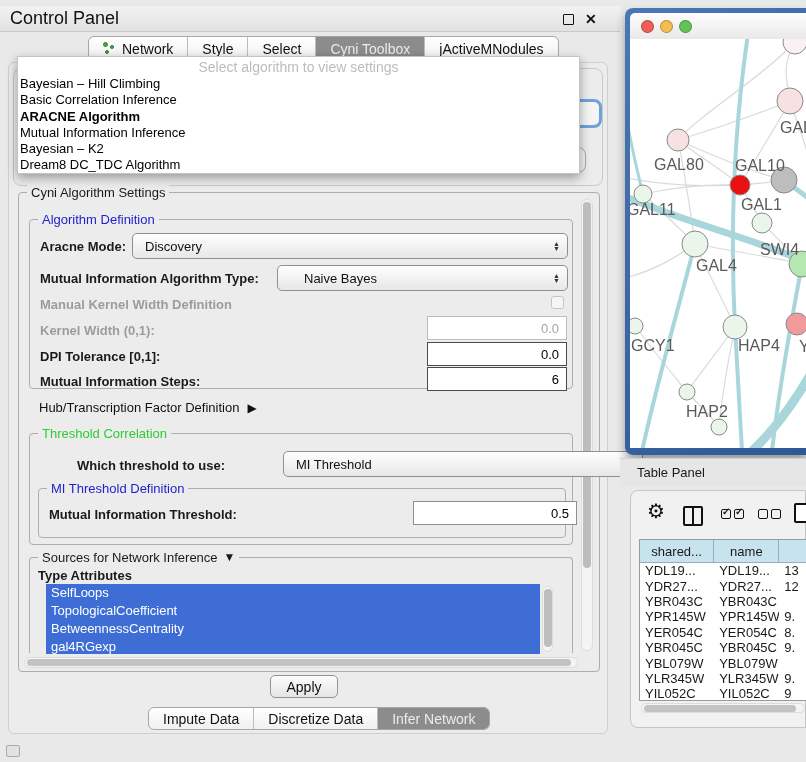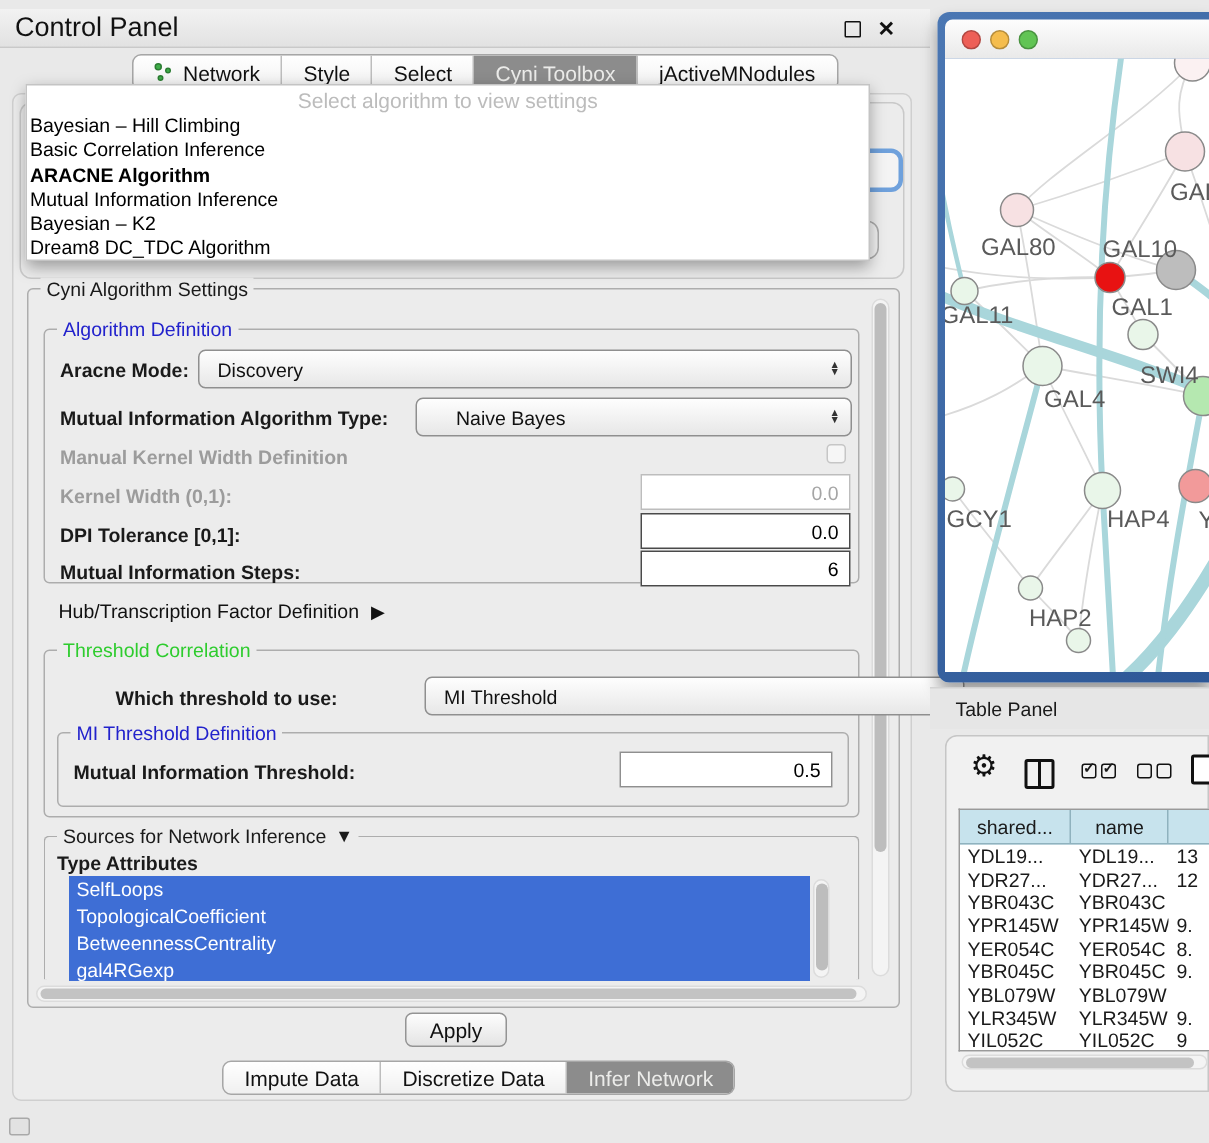--- a/index.html
+++ b/index.html
@@ -224,21 +224,21 @@
 
       <span class="abs lbl" style="left:47px; top:24px;">Which threshold to use:</span>
       <div class="abs combo" style="left:205px; top:17px; width:360px; height:26px;margin-left:48px;">
         <span>MI Threshold</span>
         <span class="spin"></span>
       </div>
 
       <div class="abs groupbox" style="left:8px; top:54px; width:528px; height:50px;">
         <span class="grouptitle gt-blue">MI Threshold Definition</span>
         <span class="abs lbl" style="left:10px; top:18px;">Mutual Information Threshold:</span>
-        <div class="abs field mid" style="left:374px; top:12px; width:142px; height:24px;">0.5</div>
+        <div class="abs field mid" style="left:374px; top:12px; width:164px; height:24px;">0.5</div>
       </div>
     </div>
 
     <div class="abs groupbox" style="left:10px; top:364px; width:544px; height:96px; border-bottom:none; border-radius:4px 4px 0 0;">
       <span class="grouptitle" style="display:flex; gap:6px; align-items:flex-start;">
         <span>Sources for Network Inference</span>
         <span style="font-size:12px;">▼</span>
       </span>
       <span class="abs lbl" style="left:8px; top:10px;">Type Attributes</span>
 

